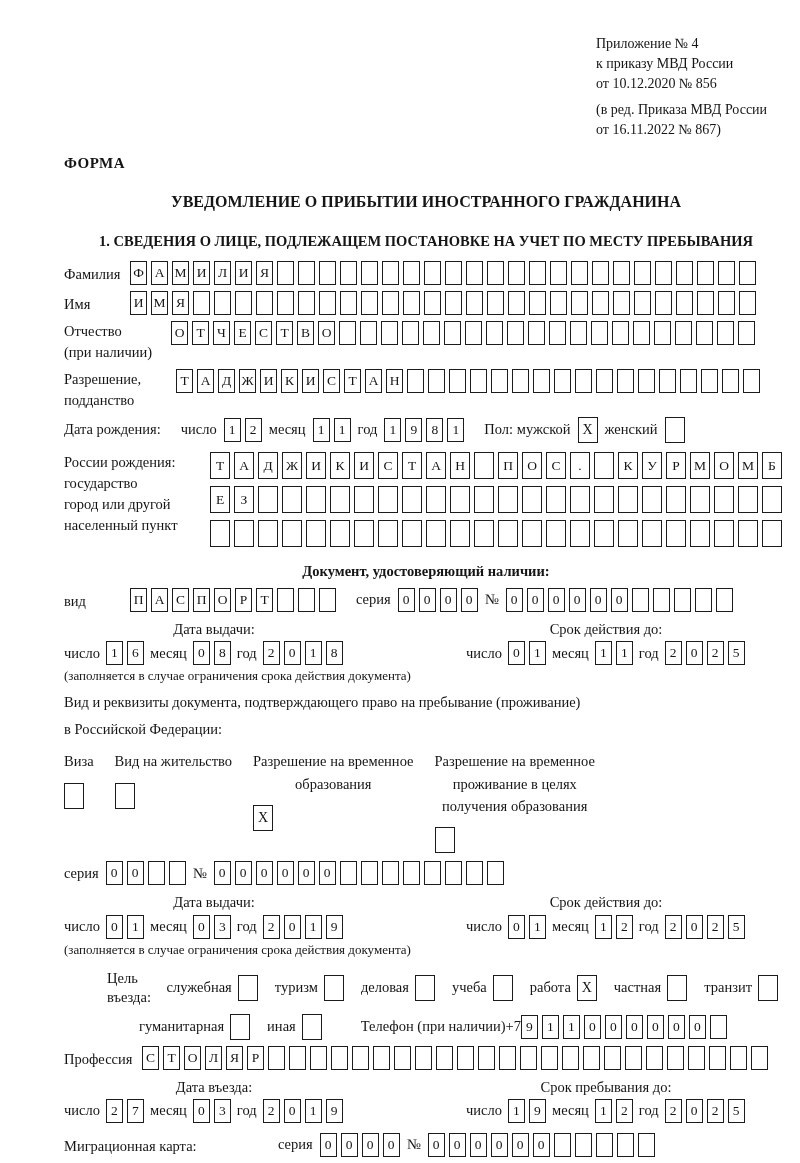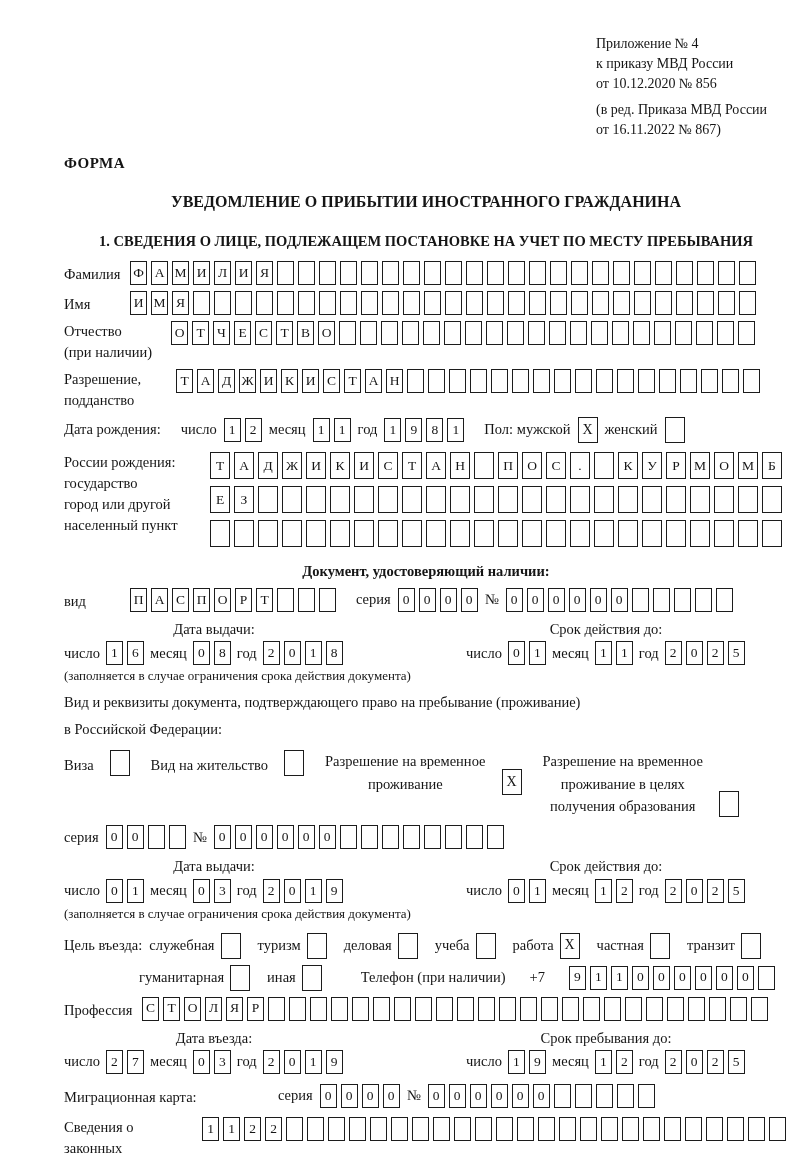--- a/index.html
+++ b/index.html
@@ -55,27 +55,27 @@
   .dcol-l{width:402px;flex:none;}
   .dcol-r{flex:1;}
   .dcaption{text-align:center;width:300px;margin-bottom:2px;}
   .dcol-r .dcaption{width:280px;}
   .date-line{display:flex;align-items:center;gap:6px;}
   .note{font-size:13px;}
   .note-right{margin:2px 2px 6px 0;}
   .doc-heading{font-weight:bold;text-align:center;margin:8px 0 4px;}
   
   .opt-row{display:flex;align-items:flex-start;margin:10px 0 8px;}
-  .opt{display:flex;align-items:flex-end;gap:16px;margin-right:21px;}
+  .opt{display:flex;align-items:flex-start;gap:10px;margin-right:21px;flex-direction:column;}
   .opt:last-child{margin-right:0;}
   .olabel{text-align:center;line-height:1.55;}
   
   .p-opt{display:flex;align-items:center;gap:6px;margin-right:10px;}
   .indent75{margin-left:75px;}
-  .mt-phone{margin-left:22px;display:flex;align-items:center;gap:24px;}
+  .mt-phone{margin-left:22px;display:flex;align-items:center;gap:0;}
   .intro{margin:8px 0 2px;}
 </style>
 </head>
 <body>
 
 <div class="page">
 
   <div class="hdr">
     <div>Приложение № 4</div>
     <div>к приказу МВД России</div>
@@ -453,21 +453,21 @@
       <span class="olabel">Виза</span>
       <span class="checkbox"></span>
     </div>
     <div class="opt">
       <span class="olabel">Вид на жительство</span>
       <span class="checkbox"></span>
     </div>
     <div class="opt">
       <span class="olabel">
         <div>Разрешение на временное</div>
-        <div>проживание</div>
+        <div>образования</div>
       </span>
       <span class="checkbox">X</span>
     </div>
     <div class="opt">
       <span class="olabel">
         <div>Разрешение на временное</div>
         <div>проживание в целях</div>
         <div>получения образования</div>
       </span>
       <span class="checkbox"></span>
@@ -544,21 +544,21 @@
             <span class="cell">2</span>
             <span class="cell">0</span>
             <span class="cell">2</span>
             <span class="cell">5</span>
           </span>
       </div>
     </div>
   </div>
   <div class="note note-right">(заполняется в случае ограничения срока действия документа)</div>
 
-  <div class="row center" style="margin-top:10px;">
+  <div class="row center" style="margin-top:10px;margin-left:43px;">
     <div class="ig">
       <span>Цель въезда:</span>
       <span class="p-opt">
           <span>служебная</span>
           <span class="checkbox"></span>
         </span>
       <span class="p-opt">
           <span>туризм</span>
           <span class="checkbox"></span>
         </span>

